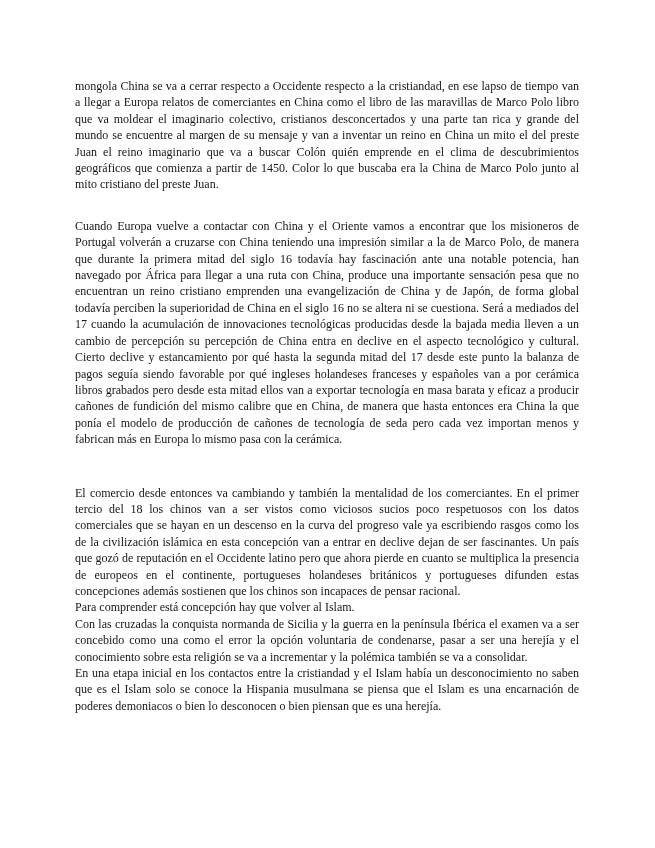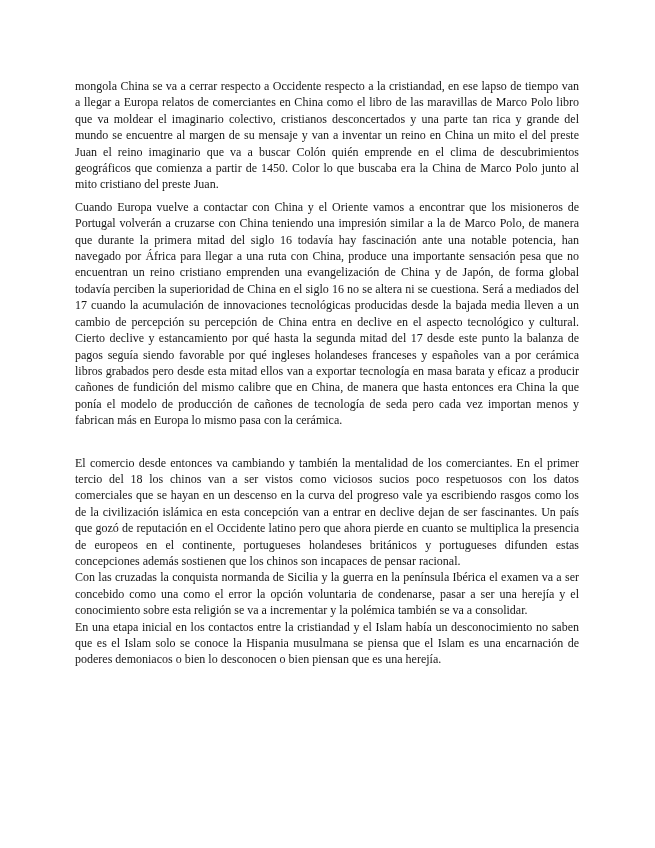--- a/index.html
+++ b/index.html
@@ -20,28 +20,29 @@
     line-height: 16.4px;
     color: #161616;
     overflow: hidden;
   }
   .page p {
     margin: 0;
     text-align: justify;
     text-justify: inter-word;
   }
   p.para-gap {
-    margin-top: 6px;
+    margin-top: 25px;
   }
   p.para-gap-lg {
-    margin-top: 26px;
+    margin-top: 37px;
   }
 </style>
 </head>
 <body>
 
 <div class="page">
   <p>mongola China se va a cerrar respecto a Occidente respecto a la cristiandad, en ese lapso de tiempo van a llegar a Europa relatos de comerciantes en China como el libro de las maravillas de Marco Polo libro que va moldear el imaginario colectivo, cristianos desconcertados y una parte tan rica y grande del mundo se encuentre al margen de su mensaje y van a inventar un reino en China un mito el del preste Juan el reino imaginario que va a buscar Colón quién emprende en el clima de descubrimientos geográficos que comienza a partir de 1450. Color lo que buscaba era la China de Marco Polo junto al mito cristiano del preste Juan.</p>
   <p class="para-gap">Cuando Europa vuelve a contactar con China y el Oriente vamos a encontrar que los misioneros de Portugal volverán a cruzarse con China teniendo una impresión similar a la de Marco Polo, de manera que durante la primera mitad del siglo 16 todavía hay fascinación ante una notable potencia, han navegado por África para llegar a una ruta con China, produce una importante sensación pesa que no encuentran un reino cristiano emprenden una evangelización de China y de Japón, de forma global todavía perciben la superioridad de China en el siglo 16 no se altera ni se cuestiona. Será a mediados del 17 cuando la acumulación de innovaciones tecnológicas producidas desde la bajada media lleven a un cambio de percepción su percepción de China entra en declive en el aspecto tecnológico y cultural. Cierto declive y estancamiento por qué hasta la segunda mitad del 17 desde este punto la balanza de pagos seguía siendo favorable por qué ingleses holandeses franceses y españoles van a por cerámica libros grabados pero desde esta mitad ellos van a exportar tecnología en masa barata y eficaz a producir cañones de fundición del mismo calibre que en China, de manera que hasta entonces era China la que ponía el modelo de producción de cañones de tecnología de seda pero cada vez importan menos y fabrican más en Europa lo mismo pasa con la cerámica.</p>
   <p class="para-gap-lg">El comercio desde entonces va cambiando y también la mentalidad de los comerciantes. En el primer tercio del 18 los chinos van a ser vistos como viciosos sucios poco respetuosos con los datos comerciales que se hayan en un descenso en la curva del progreso vale ya escribiendo rasgos como los de la civilización islámica en esta concepción van a entrar en declive dejan de ser fascinantes. Un país que gozó de reputación en el Occidente latino pero que ahora pierde en cuanto se multiplica la presencia de europeos en el continente, portugueses holandeses británicos y portugueses difunden estas concepciones además sostienen que los chinos son incapaces de pensar racional.</p>
+  <p>Para comprender está concepción hay que volver al Islam.</p>
   <p>Con las cruzadas la conquista normanda de Sicilia y la guerra en la península Ibérica el examen va a ser concebido como una como el error la opción voluntaria de condenarse, pasar a ser una herejía y el conocimiento sobre esta religión se va a incrementar y la polémica también se va a consolidar.</p>
   <p>En una etapa inicial en los contactos entre la cristiandad y el Islam había un desconocimiento no saben que es el Islam solo se conoce la Hispania musulmana se piensa que el Islam es una encarnación de poderes demoniacos o bien lo desconocen o bien piensan que es una herejía.</p>
 </div>
 
 </body></html>

